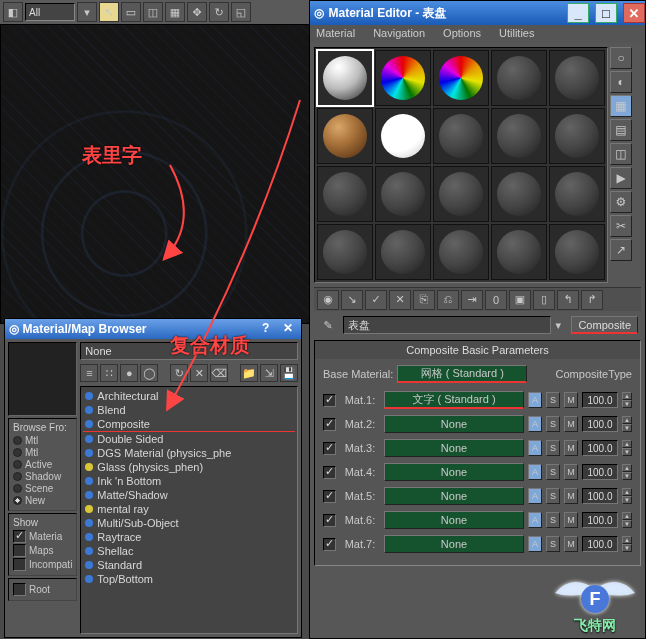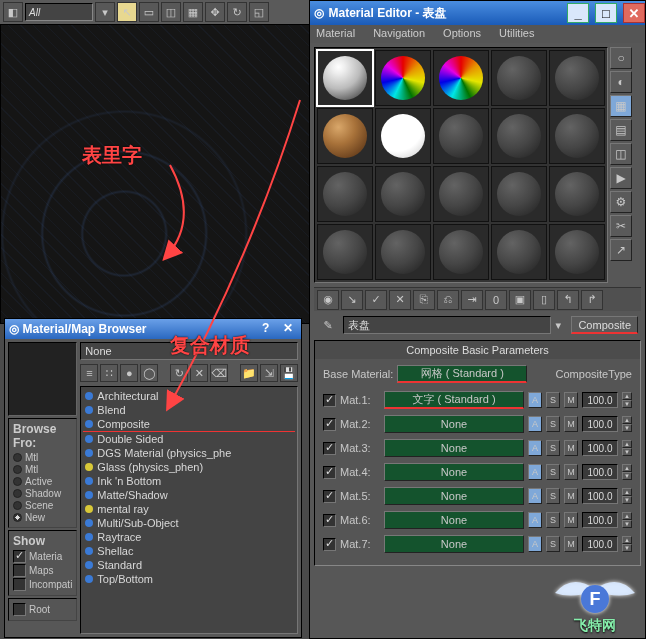--- a/index.html
+++ b/index.html
@@ -7,21 +7,21 @@
   .viewport { position: absolute; left: 0; top: 24px; width: 310px; height: 300px; background: #151515; border: 1px solid #000; overflow: hidden; }
   .wireframe { position: absolute; inset: 0; background:
     radial-gradient(circle at 40% 70%, transparent 40px, rgba(50,75,120,.3) 42px, transparent 44px),
     radial-gradient(circle at 40% 70%, transparent 80px, rgba(50,75,120,.3) 82px, transparent 84px),
     radial-gradient(circle at 40% 70%, transparent 120px, rgba(50,75,120,.2) 122px, transparent 124px),
     repeating-linear-gradient(45deg, transparent, transparent 8px, rgba(40,60,100,.15) 8px, rgba(40,60,100,.15) 9px);
   }
   .top-toolbar { position: absolute; left: 0; top: 0; width: 310px; height: 24px; background: #5a5a5a; display: flex; align-items: center; gap: 2px; padding: 0 3px; }
   .tb-icon { width: 20px; height: 20px; background: #585858; border: 1px solid #333; display: flex; align-items: center; justify-content: center; cursor: pointer; }
   .tb-icon.active { background: #e8d890; }
-  .tb-sel { width: 68px; height: 18px; background: #444; color: #ddd; border: 1px inset #333; font-size: 10px; padding-left: 3px; display: flex; align-items: center; font-style: italic; }
+  .tb-sel { width: 50px; height: 18px; background: #444; color: #ddd; border: 1px inset #333; font-size: 10px; padding-left: 3px; display: flex; align-items: center; }
 
   
   .me-win { position: absolute; left: 309px; top: 0; width: 337px; height: 639px; background: #575757; border: 1px solid #000; }
   .me-title { height: 24px; background: linear-gradient(#4a8de0,#1a5bb8); display: flex; align-items: center; color: #fff; font-size: 12px; font-weight: bold; padding-left: 4px; gap: 4px; }
   .me-title .spacer { flex: 1; }
   .me-title .tbtn { width: 22px; height: 20px; background: #d9e7fb; color: #000; display: flex; align-items: center; justify-content: center; border: 1px solid #3a6; cursor: pointer; font-size: 13px; margin-left: 2px; }
   .me-title .tclose { background: #e06a5e; border-color: #a33; color: #fff; }
   .me-menu { height: 18px; background: #555; display: flex; gap: 18px; padding: 2px 6px; color: #ccc; font-size: 11px; }
   .me-menu span { cursor: pointer; }
   .me-body { padding: 4px; }
@@ -46,36 +46,36 @@
   .type-btn { height: 18px; padding: 0 6px; background: #5a5a5a; border: 1px outset #777; color: #ddd; display: flex; align-items: center; cursor: pointer; font-size: 11px; border-bottom: 2px solid #e33; }
   .rollout { margin-top: 4px; background: #555; border: 1px inset #333; }
   .roll-hdr { height: 18px; background: #4c4c4c; color: #ddd; display: flex; align-items: center; justify-content: center; font-size: 11px; cursor: pointer; }
   .roll-body { padding: 6px 8px; }
   .bm-row { display: flex; align-items: center; gap: 4px; margin-bottom: 8px; font-size: 11px; }
   .mat-btn { flex: 1; height: 18px; background: #14532d; border: 1px outset #777; display: flex; align-items: center; justify-content: center; cursor: pointer; font-size: 11px; }
   .mat-btn.ul { border-bottom: 2px solid #e33; }
   .mat-row { display: flex; align-items: center; gap: 4px; margin: 6px 0; }
   .chk { width: 13px; height: 13px; background: #333; border: 1px inset #222; position: relative; cursor: pointer; }
   .chk.on::after { content: "✓"; color: #ddd; position: absolute; top: -2px; left: 1px; font-size: 11px; }
-  .lbl { width: 40px; text-align: left; }
+  .lbl { width: 40px; text-align: center; }
   .asm-btn { width: 14px; height: 16px; background: #5a5a5a; border: 1px outset #777; font-size: 9px; display: flex; align-items: center; justify-content: center; cursor: pointer; }
   .asm-btn.a { background: #7fa8d8; }
   .spin { width: 36px; height: 16px; background: #3a3a3a; border: 1px inset #222; color: #ddd; font-size: 10px; display: flex; align-items: center; justify-content: center; }
   .spin-arr { width: 10px; display: flex; flex-direction: column; }
   .spin-arr div { height: 8px; background: #5a5a5a; border: 1px outset #777; font-size: 6px; line-height: 6px; text-align: center; cursor: pointer; }
 
   
   .mb-win { position: absolute; left: 4px; top: 318px; width: 298px; height: 320px; background: #575757; border: 1px solid #000; }
   .mb-title { height: 20px; background: linear-gradient(#6aa0e8,#2a68c0); color: #fff; font-size: 12px; font-weight: bold; display: flex; align-items: center; padding-left: 4px; gap: 3px; }
   .mb-title .spacer { flex: 1; }
   .mb-body { padding: 3px; display: flex; gap: 3px; height: calc(100% - 20px); }
   .mb-left { width: 76px; display: flex; flex-direction: column; gap: 2px; }
   .preview { height: 74px; background: #222; border: 1px inset #111; }
   .grp { background: #555; border: 1px inset #444; padding: 3px 4px; font-size: 10px; }
-  .grp-t { color: #ccc; margin-bottom: 2px; font-size: 12px; font-weight: bold; }
+  .grp-t { color: #ccc; margin-bottom: 2px; font-size: 10px; }
   .radio { display: flex; align-items: center; gap: 3px; margin: 1px 0; cursor: pointer; }
   .radio .r { width: 9px; height: 9px; border-radius: 50%; border: 1px solid #222; background: #333; }
   .radio.on .r { background: radial-gradient(#ddd 40%, #333 45%); }
   .mb-right { flex: 1; display: flex; flex-direction: column; }
   .mb-combo { height: 18px; background: #444; border: 1px inset #222; color: #ddd; padding-left: 4px; display: flex; align-items: center; font-size: 11px; }
   .mb-tb { height: 22px; display: flex; align-items: center; gap: 2px; margin: 2px 0; }
   .mb-list { flex: 1; background: #444; border: 1px inset #222; overflow: auto; padding: 2px; }
   .mb-item { display: flex; align-items: center; gap: 4px; padding: 1px 2px; cursor: pointer; font-size: 11px; color: #d8d8d8; }
   .dot { width: 8px; height: 8px; border-radius: 50%; background: #3a7ad6; flex-shrink: 0; }
   .dot.y { background: #d8c838; }

